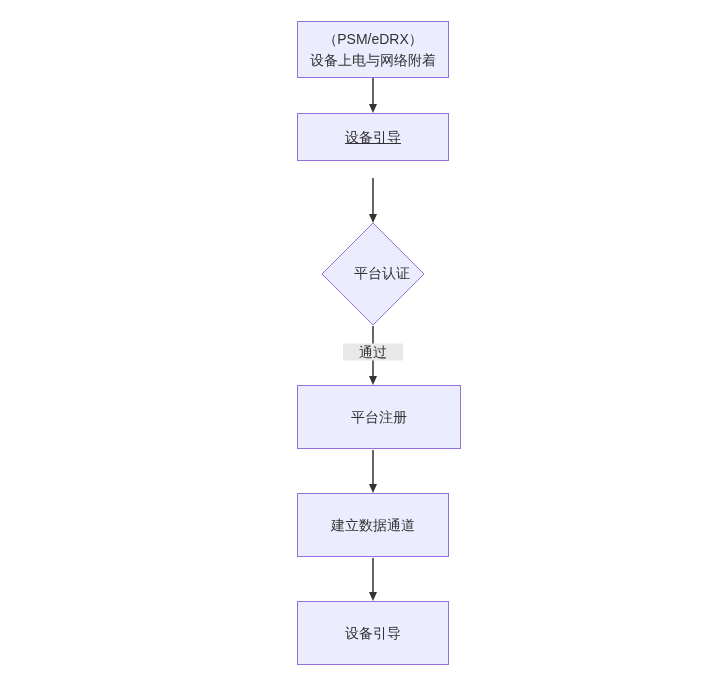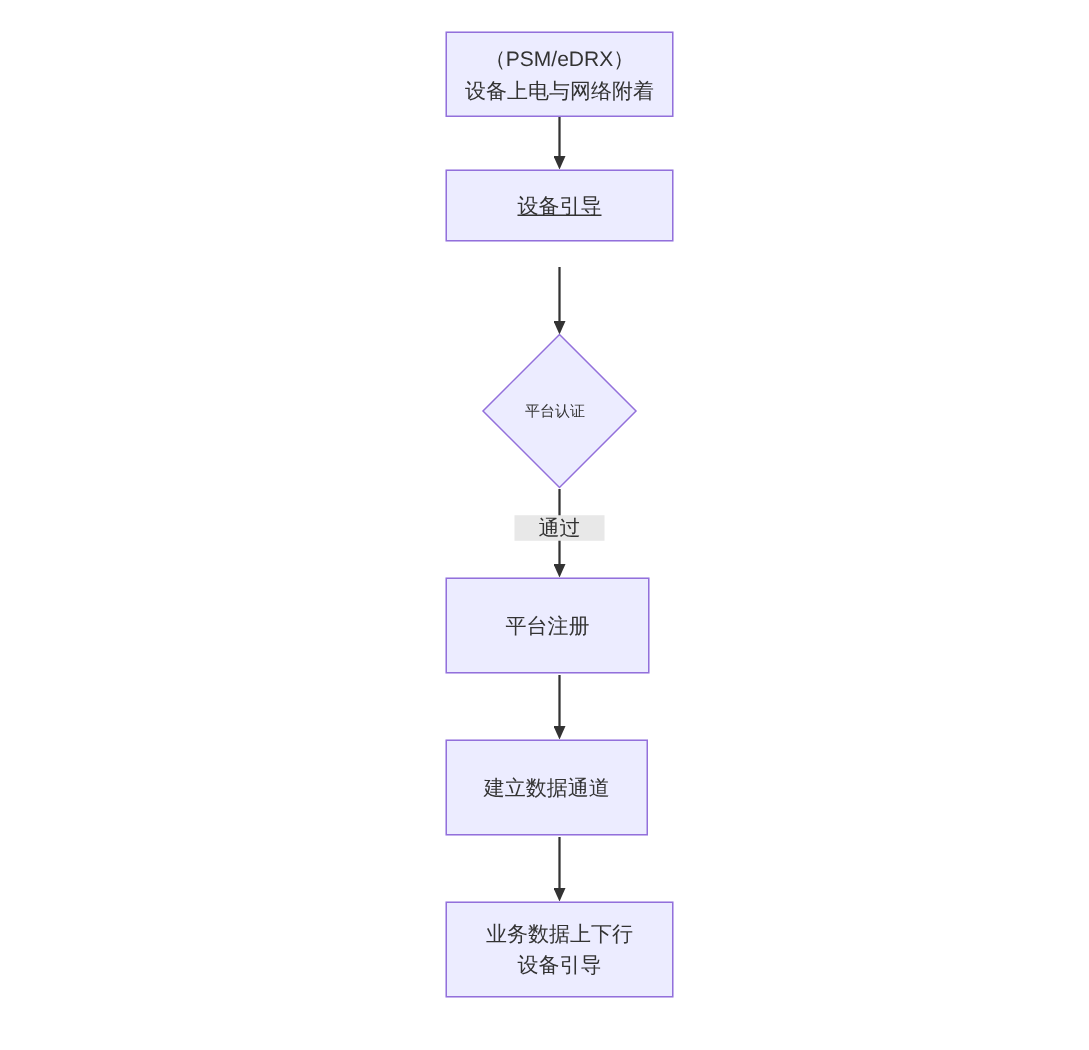--- a/index.html
+++ b/index.html
@@ -40,24 +40,24 @@
     line-height: 21px;
     display: flex;
     flex-direction: column;
     justify-content: center;
     align-items: center;
     text-align: center;
   }
   .node-label-line { white-space: nowrap; }
   .diamond-label {
     position: absolute;
-    left: 370px; top: 274px;
+    left: 382px; top: 274px;
     transform: translate(-50%, -50%);
     color: var(--text-color);
-    font-size: 10px;
+    font-size: 14px;
     white-space: nowrap;
   }
   .edge-label {
     position: absolute;
     left: 373px; top: 352px;
     transform: translate(-50%, -50%);
     background: var(--edge-label-bg);
     color: var(--text-color);
     font-size: 14px;
     line-height: 17px;
@@ -90,26 +90,25 @@
   </div>
 
   <div class="node" style="left:297px; top:113px; width:152px; height:48px;text-decoration:underline;">
     <div class="node-label-line">设备引导</div>
   </div>
 
   <div class="diamond-label">平台认证</div>
 
   <div class="edge-label">通过</div>
 
-  <div class="node" style="left:297px; top:385px; width:136px; height:64px;">
+  <div class="node" style="left:297px; top:385px; width:164px; height:64px;">
     <div class="node-label-line">平台注册</div>
   </div>
 
-  <div class="node" style="left:297px; top:493px; width:135px; height:64px;">
+  <div class="node" style="left:297px; top:493px; width:152px; height:64px;">
     <div class="node-label-line">建立数据通道</div>
   </div>
 
   <div class="node" style="left:297px; top:601px; width:152px; height:64px;">
-    <div class="node-label-line">业务数据上下行</div>
     <div class="node-label-line">设备引导</div>
   </div>
 
 </div>
 
 </body></html>

